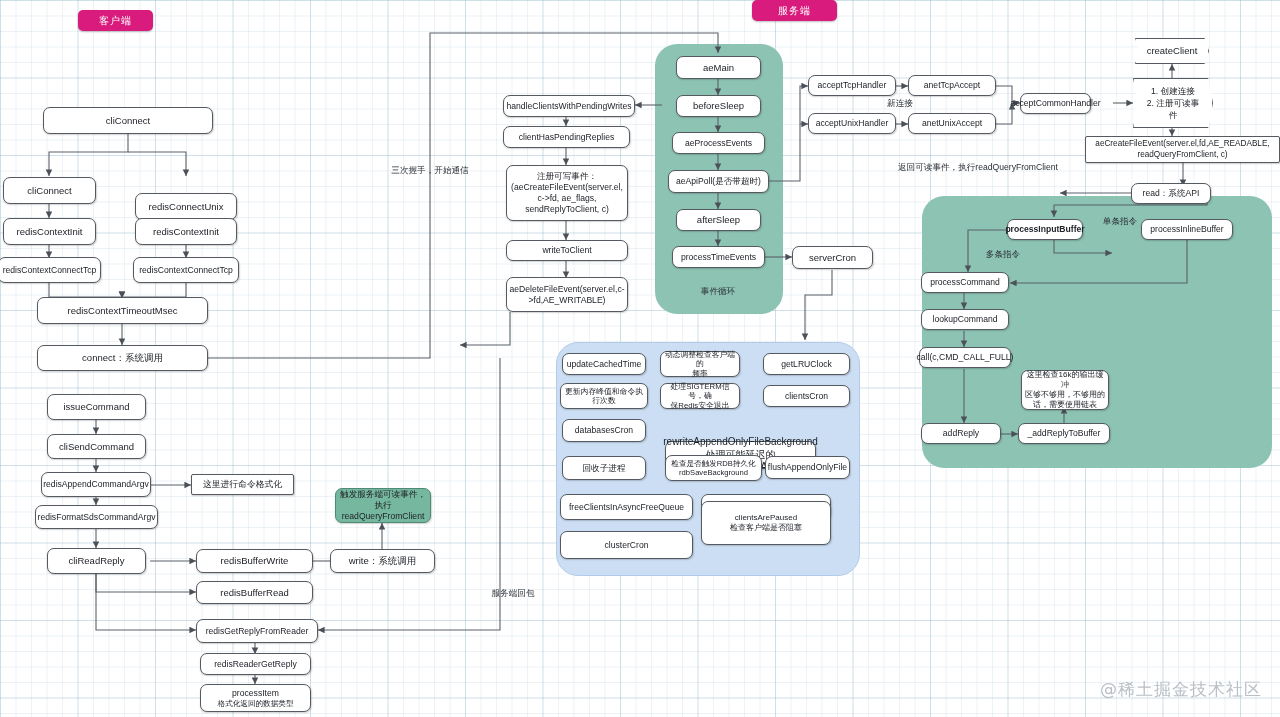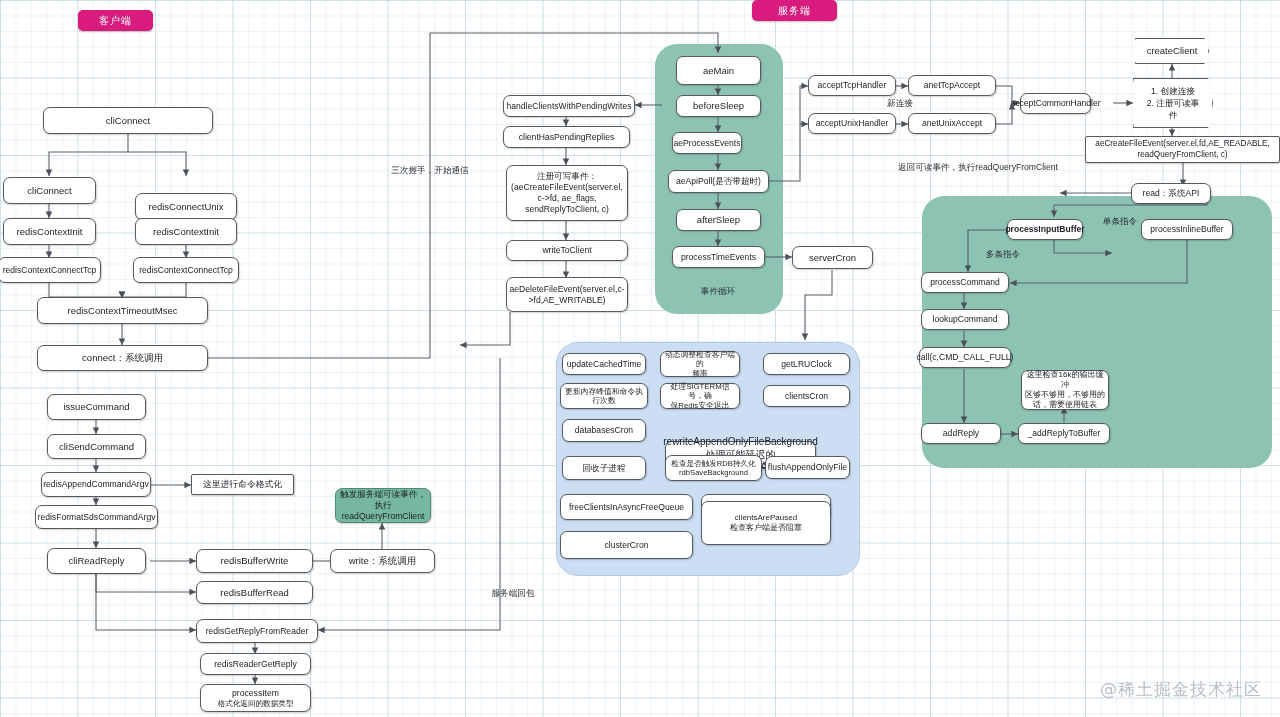--- a/index.html
+++ b/index.html
@@ -194,23 +194,23 @@
   <div class="node tiny" style="left:503px;top:95px;width:132px;height:22px;">handleClientsWithPendingWrites</div>
   <div class="node tiny" style="left:503px;top:126px;width:127px;height:22px;">clientHasPendingReplies</div>
   <div class="node tiny" style="left:506px;top:165px;width:122px;height:56px;flex-direction:column;line-height:1.3;">
     <span>注册可写事件：</span>
     <span>(aeCreateFileEvent(server.el, c-&gt;fd, ae_flags,</span>
     <span>sendReplyToClient, c)</span>
   </div>
   <div class="node tiny" style="left:506px;top:240px;width:122px;height:21px;">writeToClient</div>
   <div class="node tiny" style="left:506px;top:277px;width:122px;height:35px;">aeDeleteFileEvent(server.el,c-&gt;fd,AE_WRITABLE)</div>
 
-  <div class="node" style="left:676px;top:56px;width:85px;height:29px;">aeMain</div>
+  <div class="node" style="left:676px;top:56px;width:85px;height:23px;">aeMain</div>
   <div class="node" style="left:676px;top:95px;width:85px;height:22px;">beforeSleep</div>
-  <div class="node tiny" style="left:672px;top:132px;width:70px;height:22px;">aeProcessEvents</div>
+  <div class="node tiny" style="left:672px;top:132px;width:93px;height:22px;">aeProcessEvents</div>
   <div class="node tiny" style="left:668px;top:170px;width:101px;height:23px;">aeApiPoll(是否带超时)</div>
   <div class="node" style="left:676px;top:209px;width:85px;height:22px;">afterSleep</div>
   <div class="node tiny" style="left:672px;top:246px;width:93px;height:22px;">processTimeEvents</div>
   <div class="lbl c" style="left:718px;top:286px;">事件循环</div>
 
   <div class="node" style="left:792px;top:246px;width:81px;height:23px;">serverCron</div>
 
   <div class="node tiny" style="left:808px;top:75px;width:88px;height:21px;">acceptTcpHandler</div>
   <div class="node tiny" style="left:808px;top:113px;width:88px;height:21px;">acceptUnixHandler</div>
   <div class="node tiny" style="left:908px;top:75px;width:88px;height:21px;">anetTcpAccept</div>

